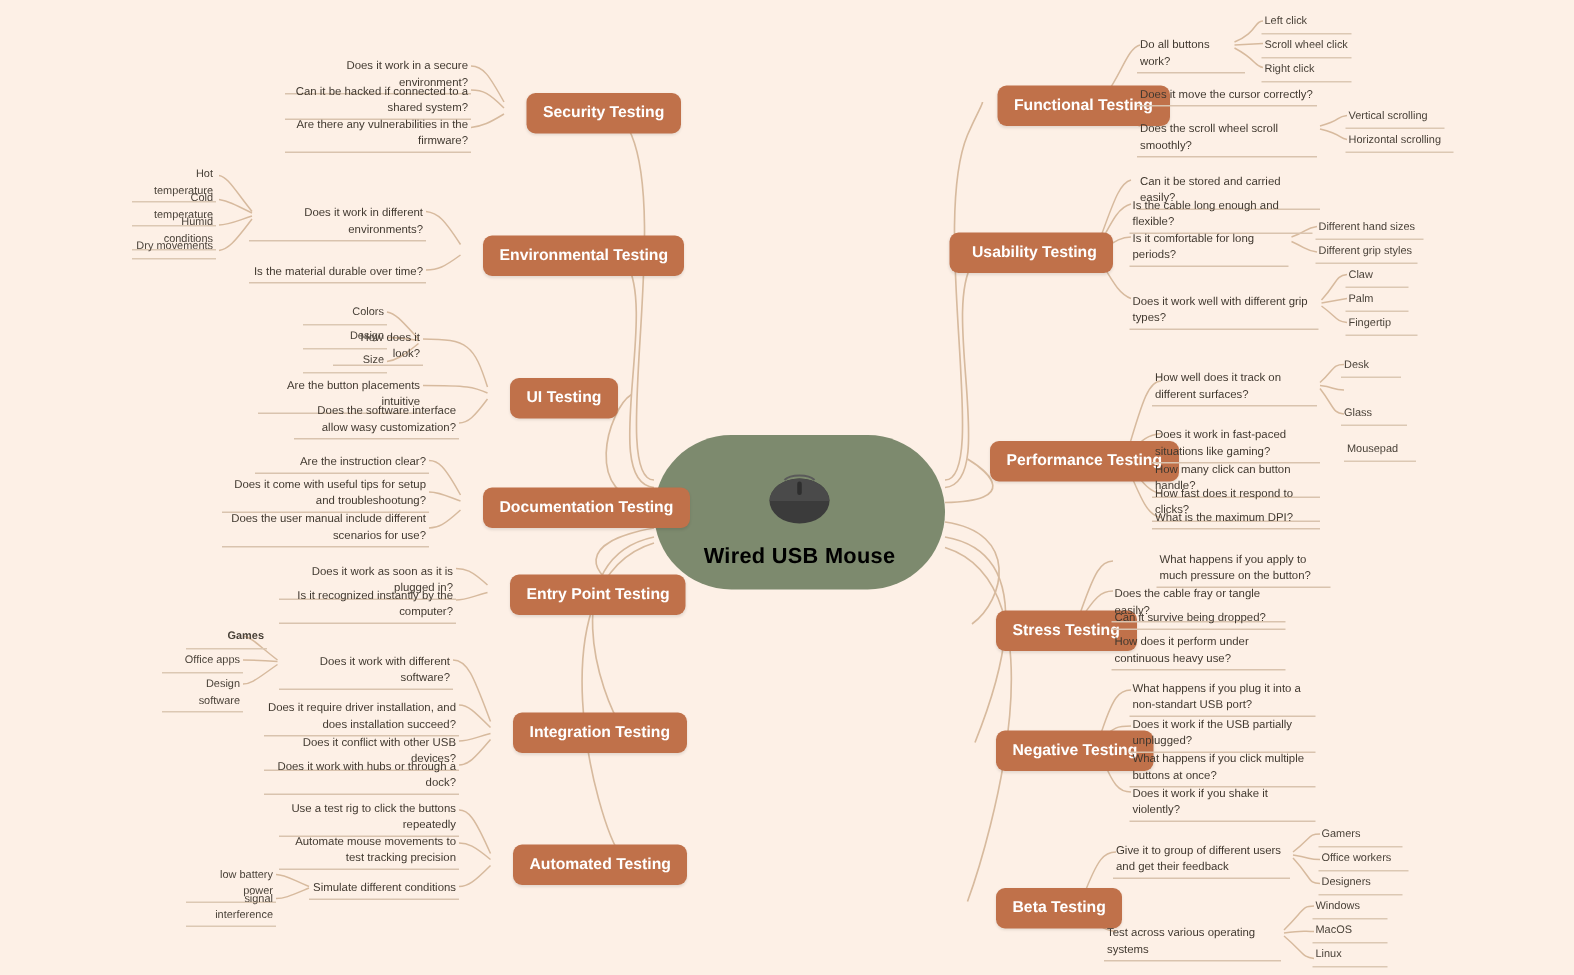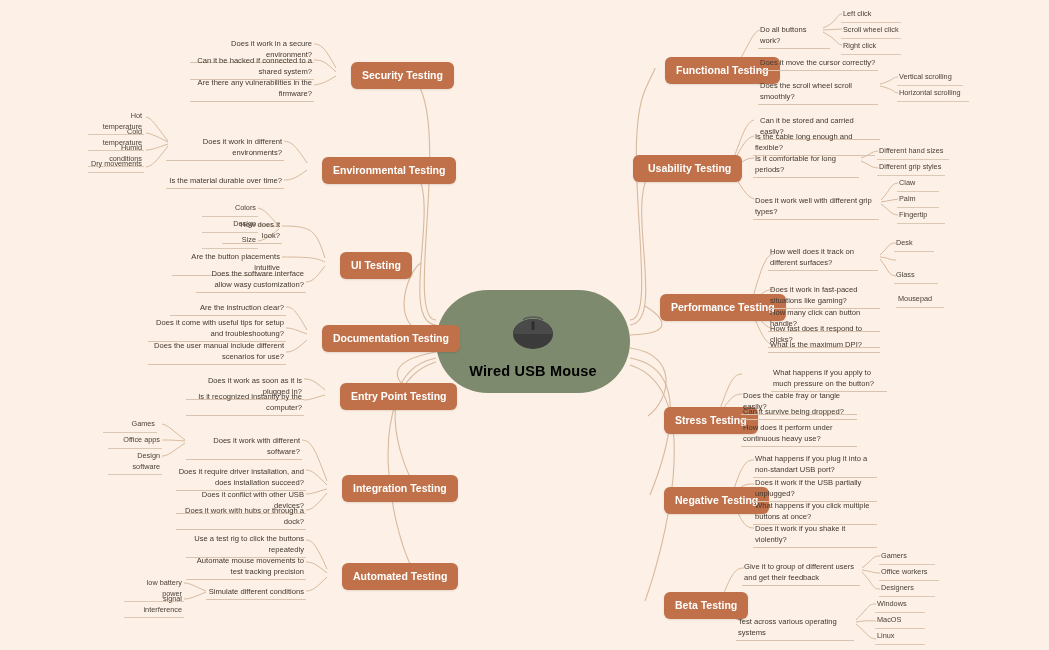--- a/index.html
+++ b/index.html
@@ -295,21 +295,21 @@
   <div class="node leaf ta-right" style="left:170px; top:301px; width:116px;">Are the instruction clear?</div>
   <div class="node leaf ta-right" style="left:148px; top:316px; width:138px;">Does it come with useful tips for setup and troubleshootung?</div>
   <div class="node leaf ta-right" style="left:148px; top:339px; width:138px;">Does the user manual include different scenarios for use?</div>
 
   <div class="node branch" style="left:325px; top:383px;">Entry Point Testing</div>
   <div class="node leaf ta-right" style="left:186px; top:374px; width:118px;">Does it work as soon as it is plugged in?</div>
   <div class="node leaf ta-right" style="left:186px; top:390px; width:118px;">Is it recognized instantly by the computer?</div>
 
   <div class="node branch" style="left:327px; top:475px;">Integration Testing</div>
   <div class="node leaf ta-right" style="left:186px; top:434px; width:116px;">Does it work with different software?</div>
-  <div class="node leaf3 ta-right" style="left:103px; top:418px; width:54px;">Games</div>
+  <div class="node leaf3 ta-right" style="left:124px; top:418px; width:54px;font-weight:bold;">Games</div>
   <div class="node leaf3 ta-right" style="left:108px; top:434px; width:54px;">Office apps</div>
   <div class="node leaf3 ta-right" style="left:108px; top:450px; width:54px;">Design software</div>
   <div class="node leaf ta-right" style="left:176px; top:465px; width:130px;">Does it require driver installation, and does installation succeed?</div>
   <div class="node leaf ta-right" style="left:176px; top:488px; width:130px;">Does it conflict with other USB devices?</div>
   <div class="node leaf ta-right" style="left:176px; top:504px; width:130px;">Does it work with hubs or through a dock?</div>
 
   <div class="node branch" style="left:327px; top:563px;">Automated Testing</div>
   <div class="node leaf ta-right" style="left:186px; top:532px; width:120px;">Use a test rig to click the buttons repeatedly</div>
   <div class="node leaf ta-right" style="left:186px; top:554px; width:120px;">Automate mouse movements to test tracking precision</div>
   <div class="node leaf ta-right" style="left:206px; top:585px; width:100px;">Simulate different conditions</div>

